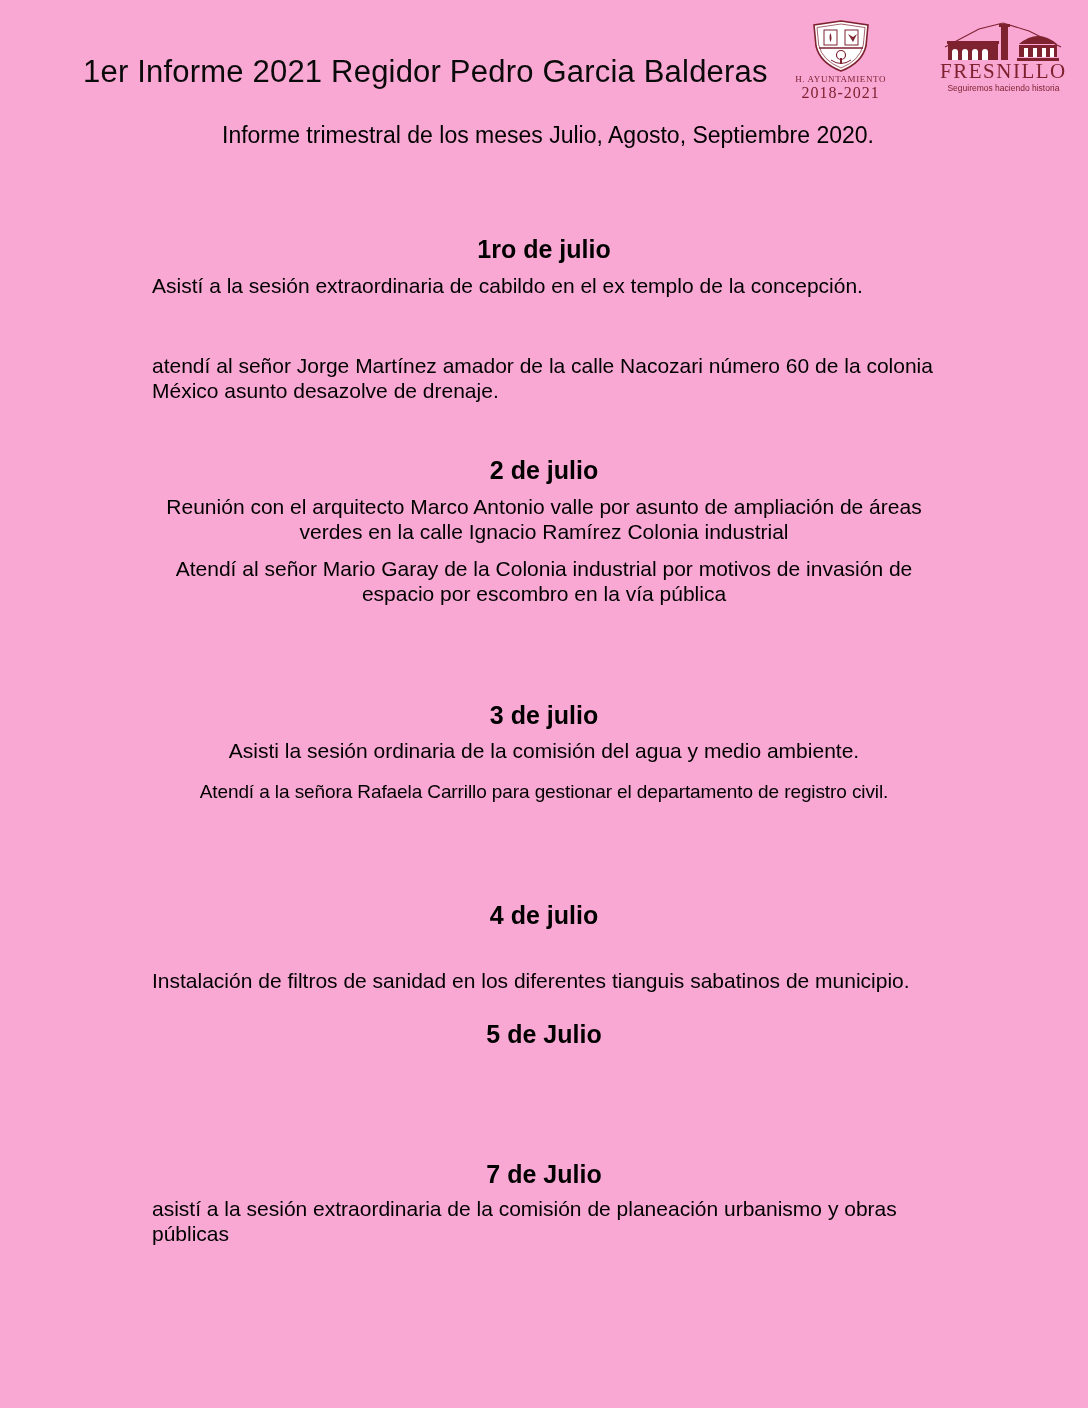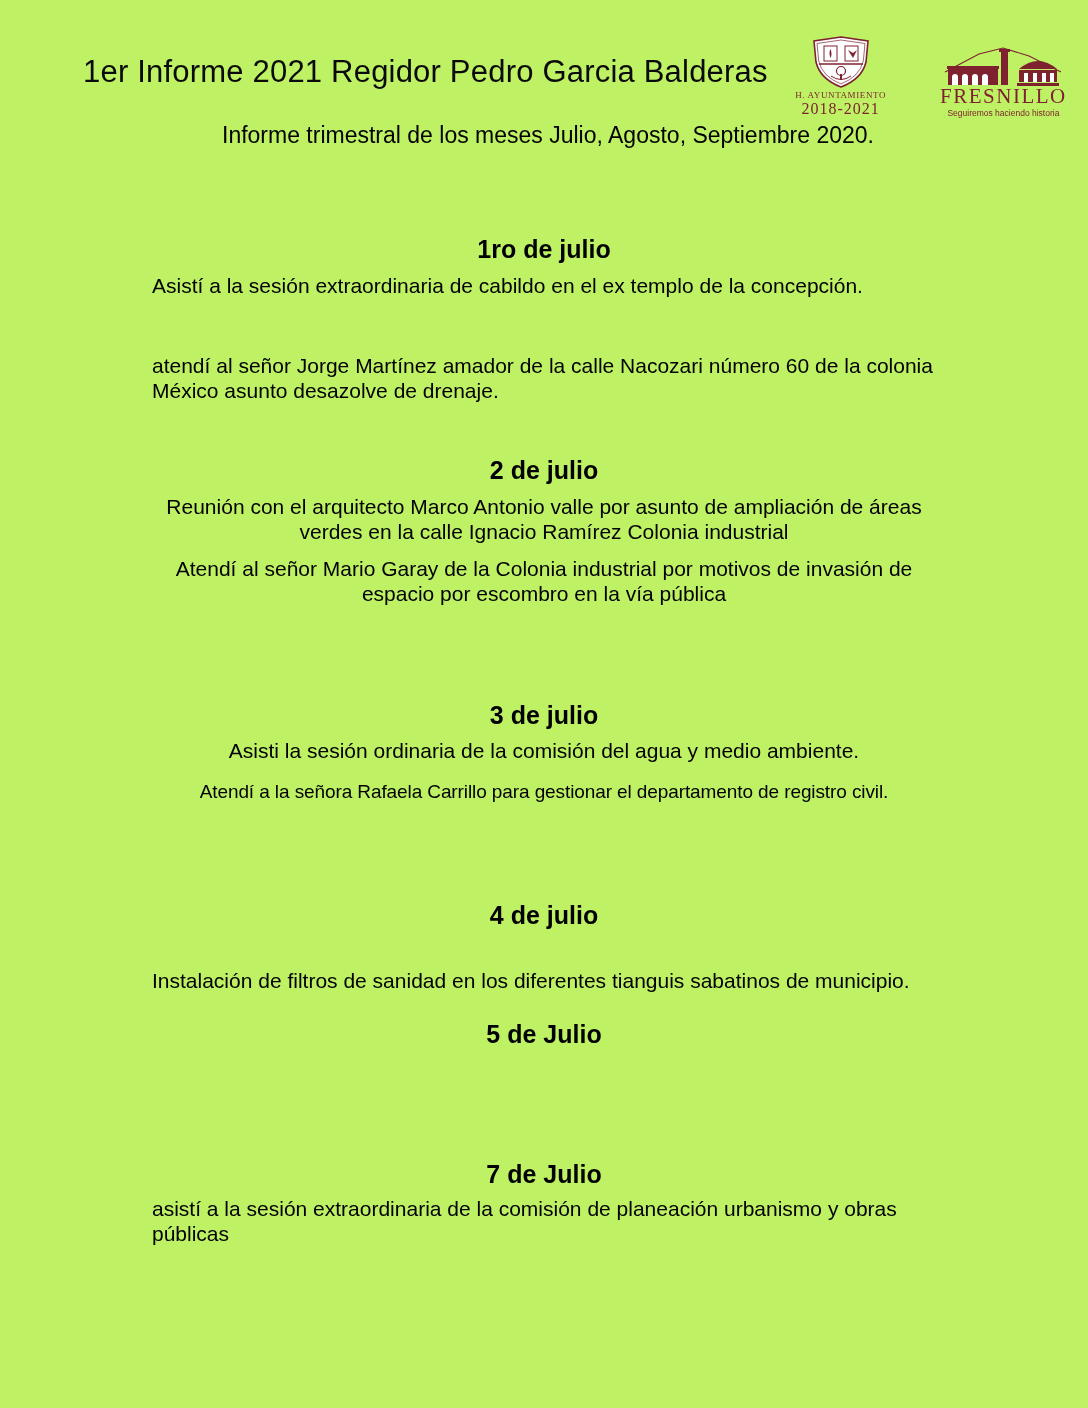--- a/index.html
+++ b/index.html
@@ -1,20 +1,20 @@
 <!DOCTYPE html>
 <html style="--brand: #7e2230;"><head>
 <meta charset="utf-8">
 <style>
   * { margin:0; padding:0; box-sizing:border-box; }
   html,body { background:#ffffff; }
   .page {
     position:relative;
     width:1088px; height:1408px;
-    background:#bef264;
+    background:#f9a8d4;
     font-family:"Liberation Sans", sans-serif;
     color:#000;
     overflow:hidden;
   }
   .doc-title {
     position:absolute; left:83px; top:54px;
     font-size:31px; font-weight:400; color:#0a0a0a;
     white-space:nowrap; letter-spacing:0.2px;
   }
   .subtitle {
@@ -41,21 +41,21 @@
   .h-s1 { top:456px; }  .p-s1a { top:495px; } .p-s1b { top:557px; }
   .h-s2 { top:701px; }  .p-s2a { top:739px; } .p-s2b { top:781px; }
   .h-s3 { top:901px; }  .p-s3a { top:932px;margin-top:37px; }
   .h-s4 { top:1020px; } .p-s4a { top:1057px; }
   .h-s5 { top:1160px; } .p-s5a { top:1197px; }
 
   
   :root { --brand:#7e2230; }
   .logo {
     position:absolute; left:796px; top:20px; width:270px; height:98px;
-    display:flex; align-items:flex-end; justify-content:center; gap:27px;
+    display:flex; align-items:flex-start; justify-content:center; gap:27px;
   }
   .crest { width:92px; text-align:center; color:var(--brand); }
   .crest svg { display:block; margin:0 auto; }
   .crest-cap1 {
     font-family:"Liberation Serif", serif;
     font-size:9px; letter-spacing:0.6px; margin-top:2px; white-space:nowrap;
   }
   .crest-cap2 {
     font-family:Liberation Serif, serif;
     font-size:16px; letter-spacing:1px; white-space:nowrap;

